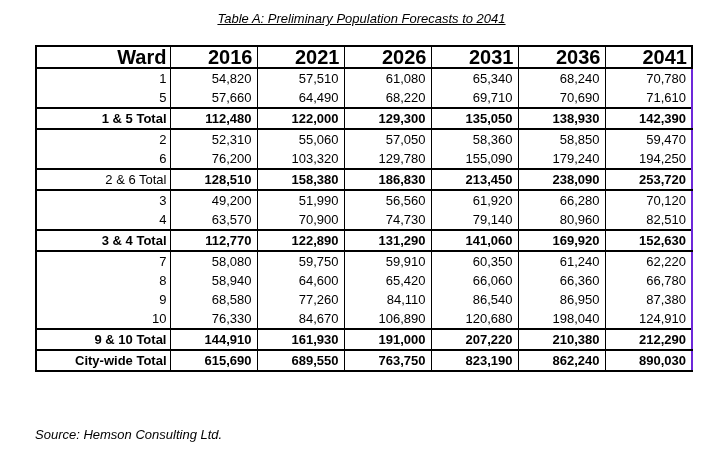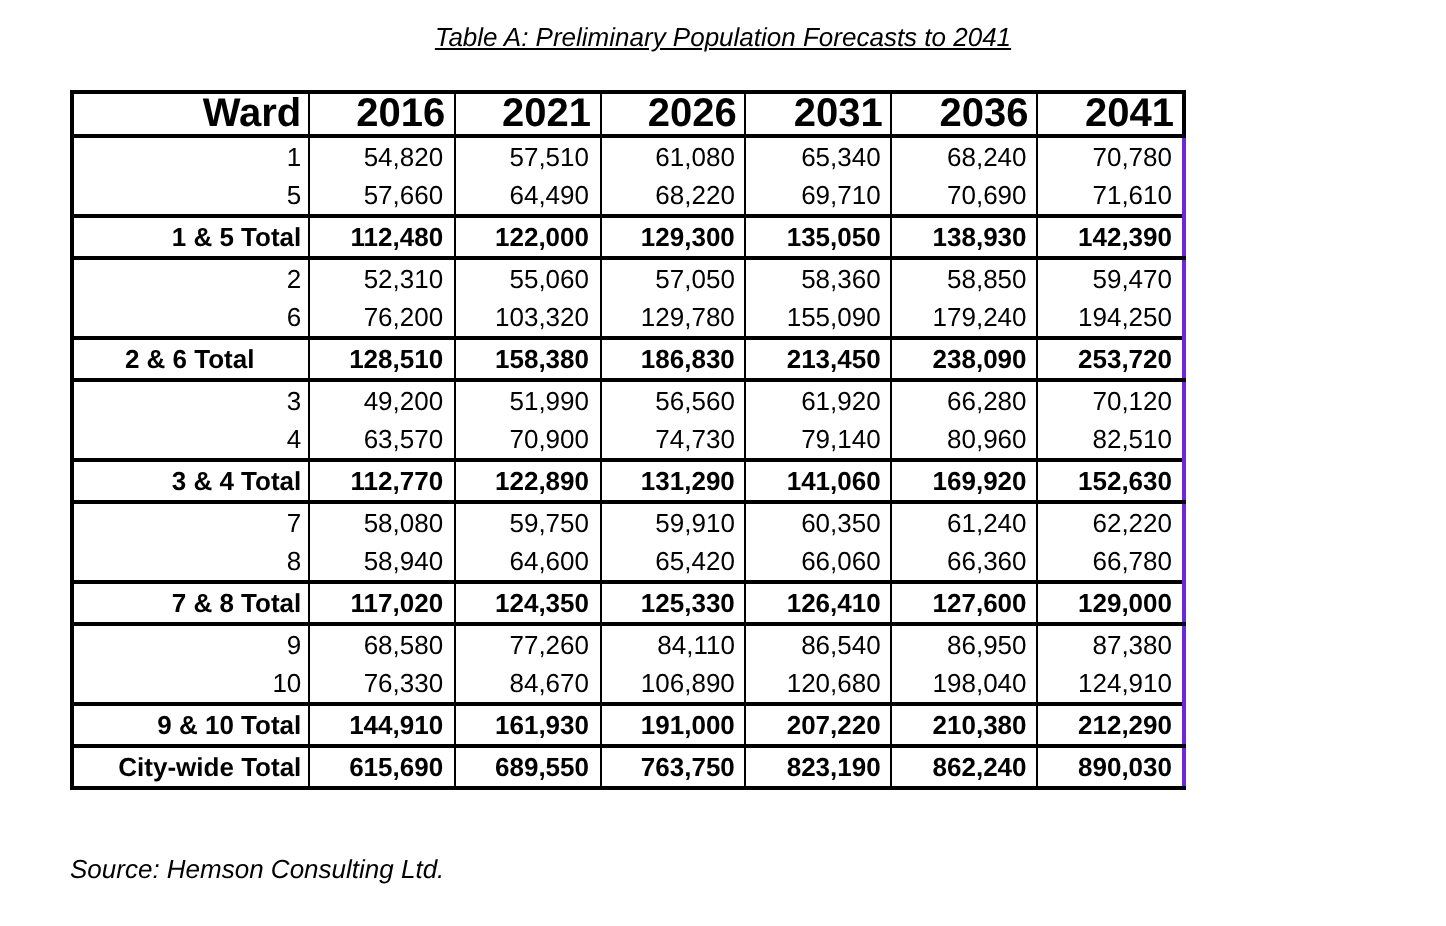--- a/index.html
+++ b/index.html
@@ -1,18 +1,18 @@
 <!DOCTYPE html>
 <html><head>
 <meta charset="utf-8">
 <style>
   html, body { margin: 0; padding: 0; background: #ffffff; }
   .page {
     position: relative;
-    width: 593px;
+    width: 723px;
     height: 463px;
     background: #ffffff;
     color: #000000;
     font-family: "Liberation Sans", sans-serif;
     overflow: hidden;
     border-radius: 27px;
   }
   .doc-title {
     position: absolute;
     top: 11px;
@@ -165,21 +165,21 @@
         <tr class="ward">
           <td>6</td>
           <td>76,200</td>
           <td>103,320</td>
           <td>129,780</td>
           <td>155,090</td>
           <td>179,240</td>
           <td>194,250</td>
         </tr>
         <tr class="total">
-          <td style="font-weight: bold; text-align: center;">2 &amp; 6 Total</td>
+          <td style="font-weight: normal;">2 &amp; 6 Total</td>
           <td>128,510</td>
           <td>158,380</td>
           <td>186,830</td>
           <td>213,450</td>
           <td>238,090</td>
           <td>253,720</td>
         </tr>
         <tr class="ward">
           <td>3</td>
           <td>49,200</td>
@@ -218,29 +218,20 @@
         </tr>
         <tr class="ward">
           <td>8</td>
           <td>58,940</td>
           <td>64,600</td>
           <td>65,420</td>
           <td>66,060</td>
           <td>66,360</td>
           <td>66,780</td>
         </tr>
-        <tr class="total">
-          <td style="font-weight: bold;">7 &amp; 8 Total</td>
-          <td>117,020</td>
-          <td>124,350</td>
-          <td>125,330</td>
-          <td>126,410</td>
-          <td>127,600</td>
-          <td>129,000</td>
-        </tr>
         <tr class="ward">
           <td>9</td>
           <td>68,580</td>
           <td>77,260</td>
           <td>84,110</td>
           <td>86,540</td>
           <td>86,950</td>
           <td>87,380</td>
         </tr>
         <tr class="ward">

